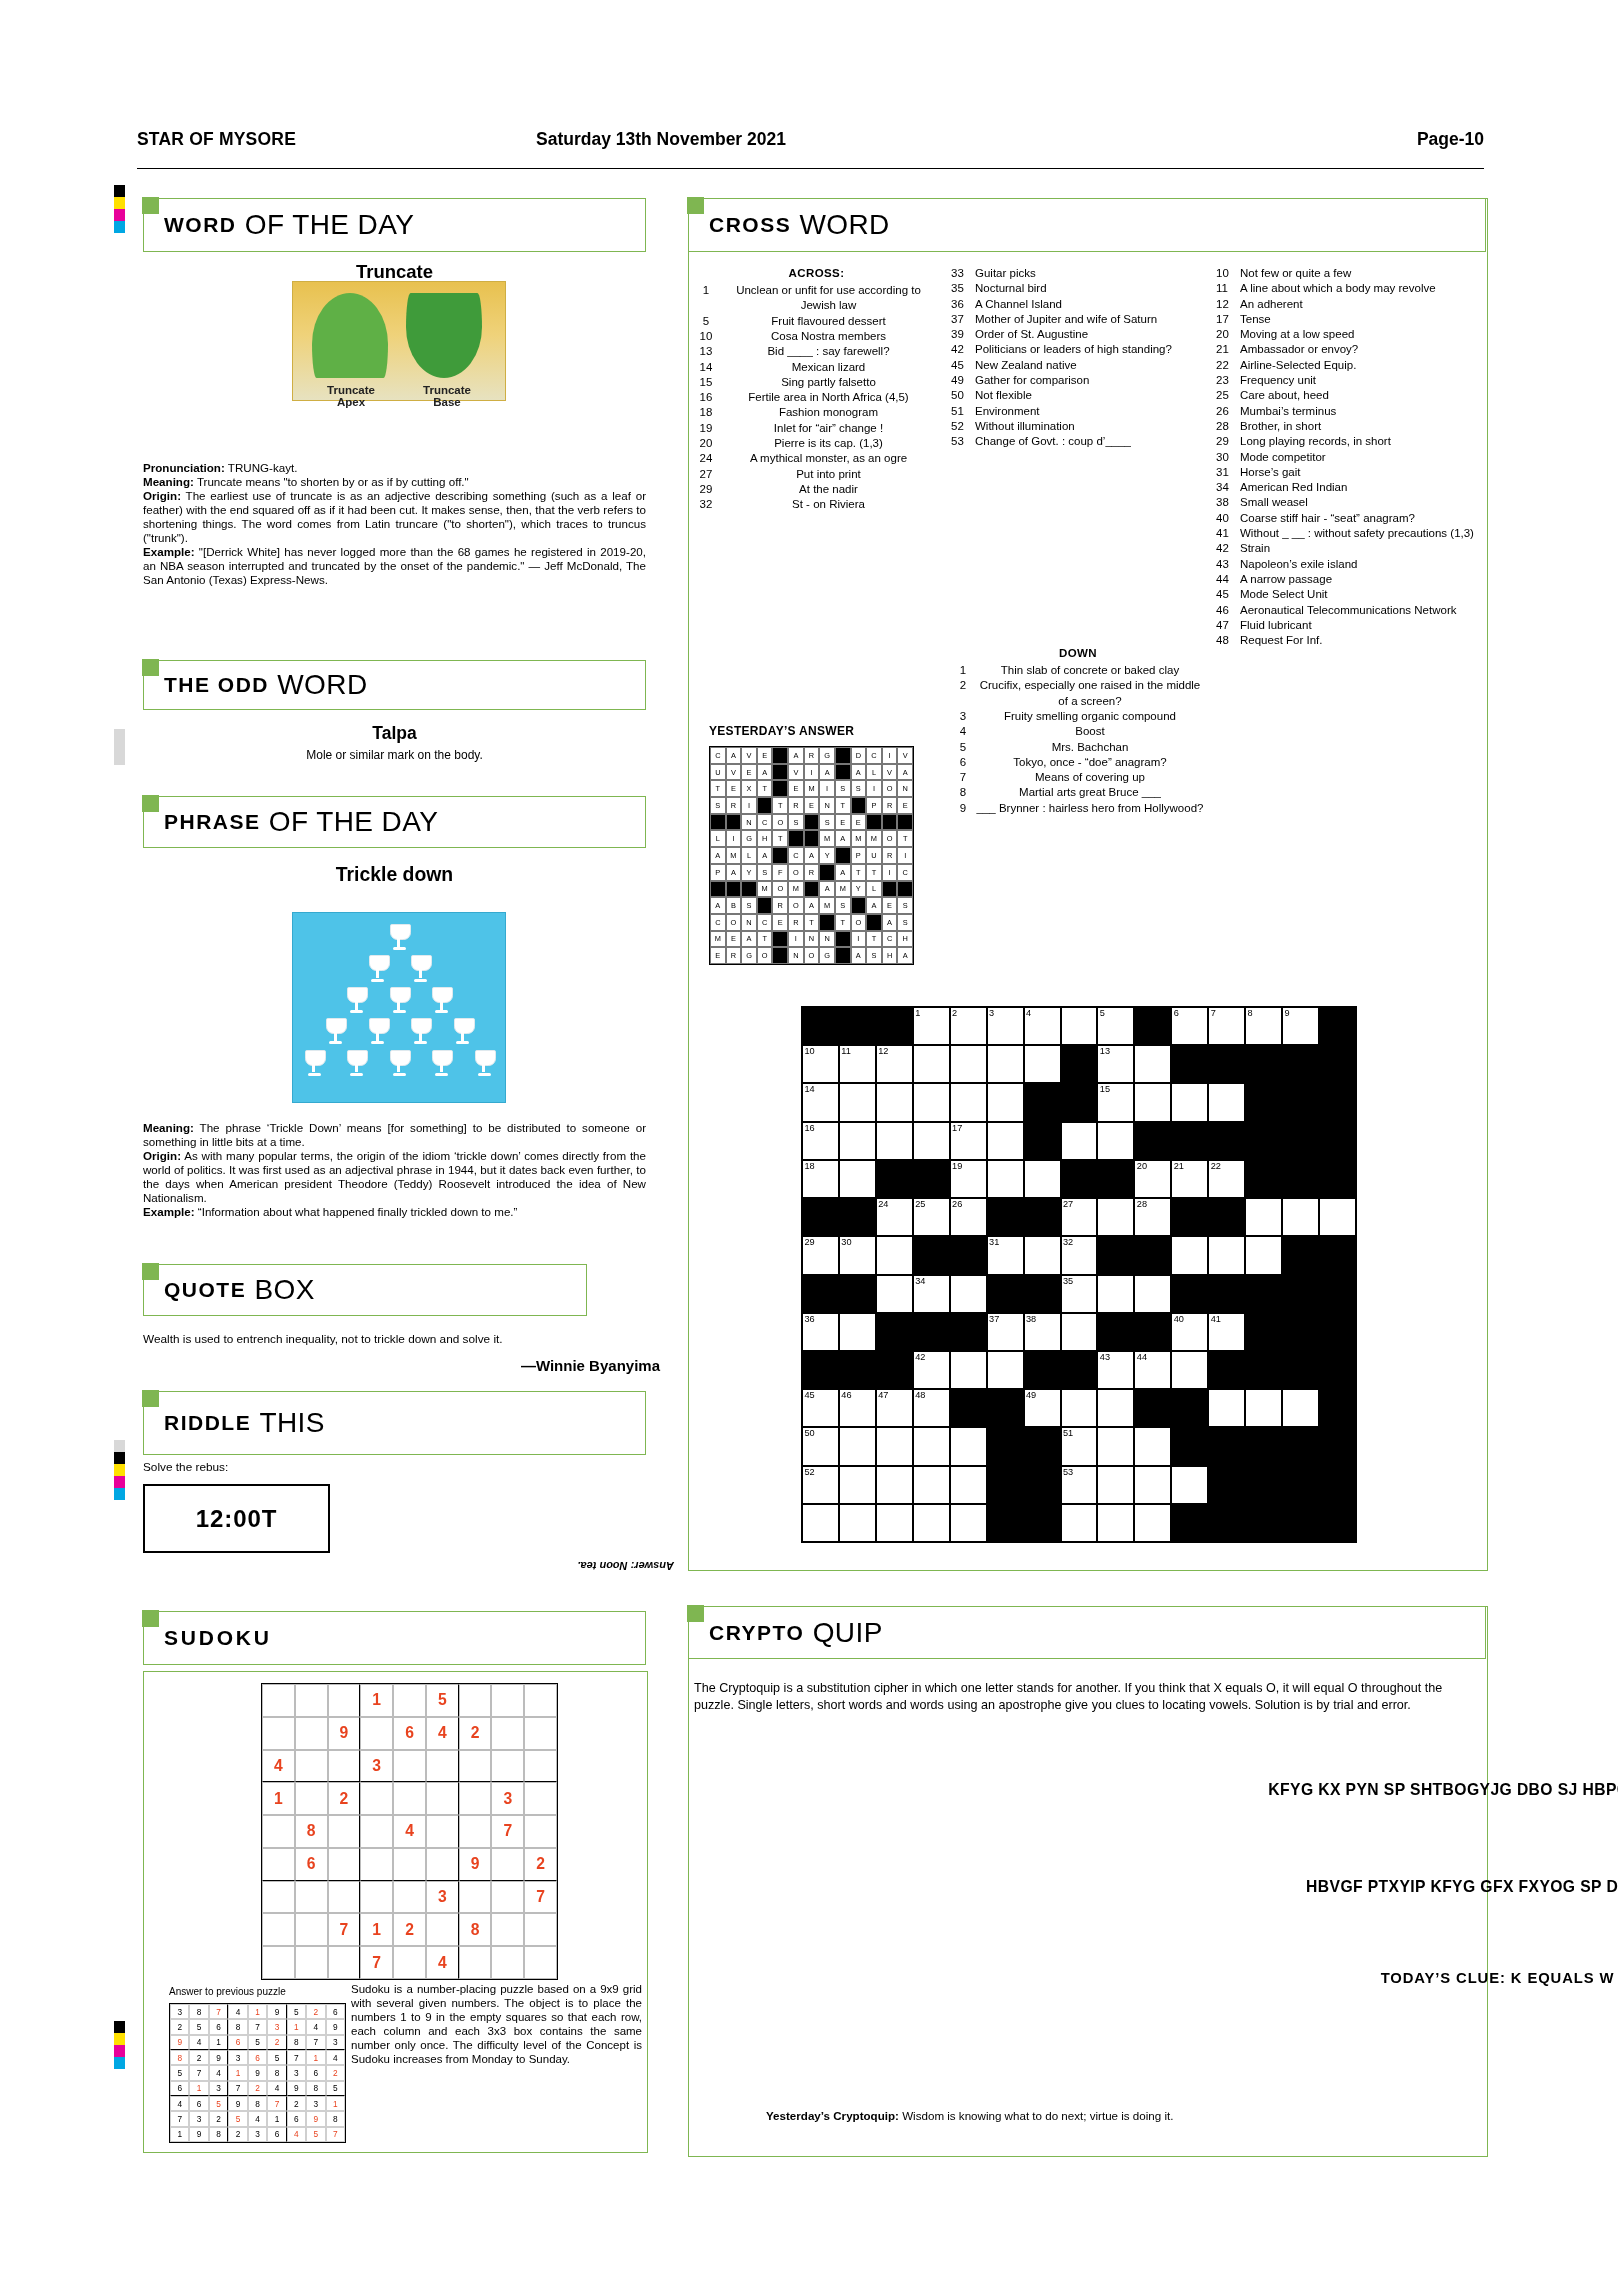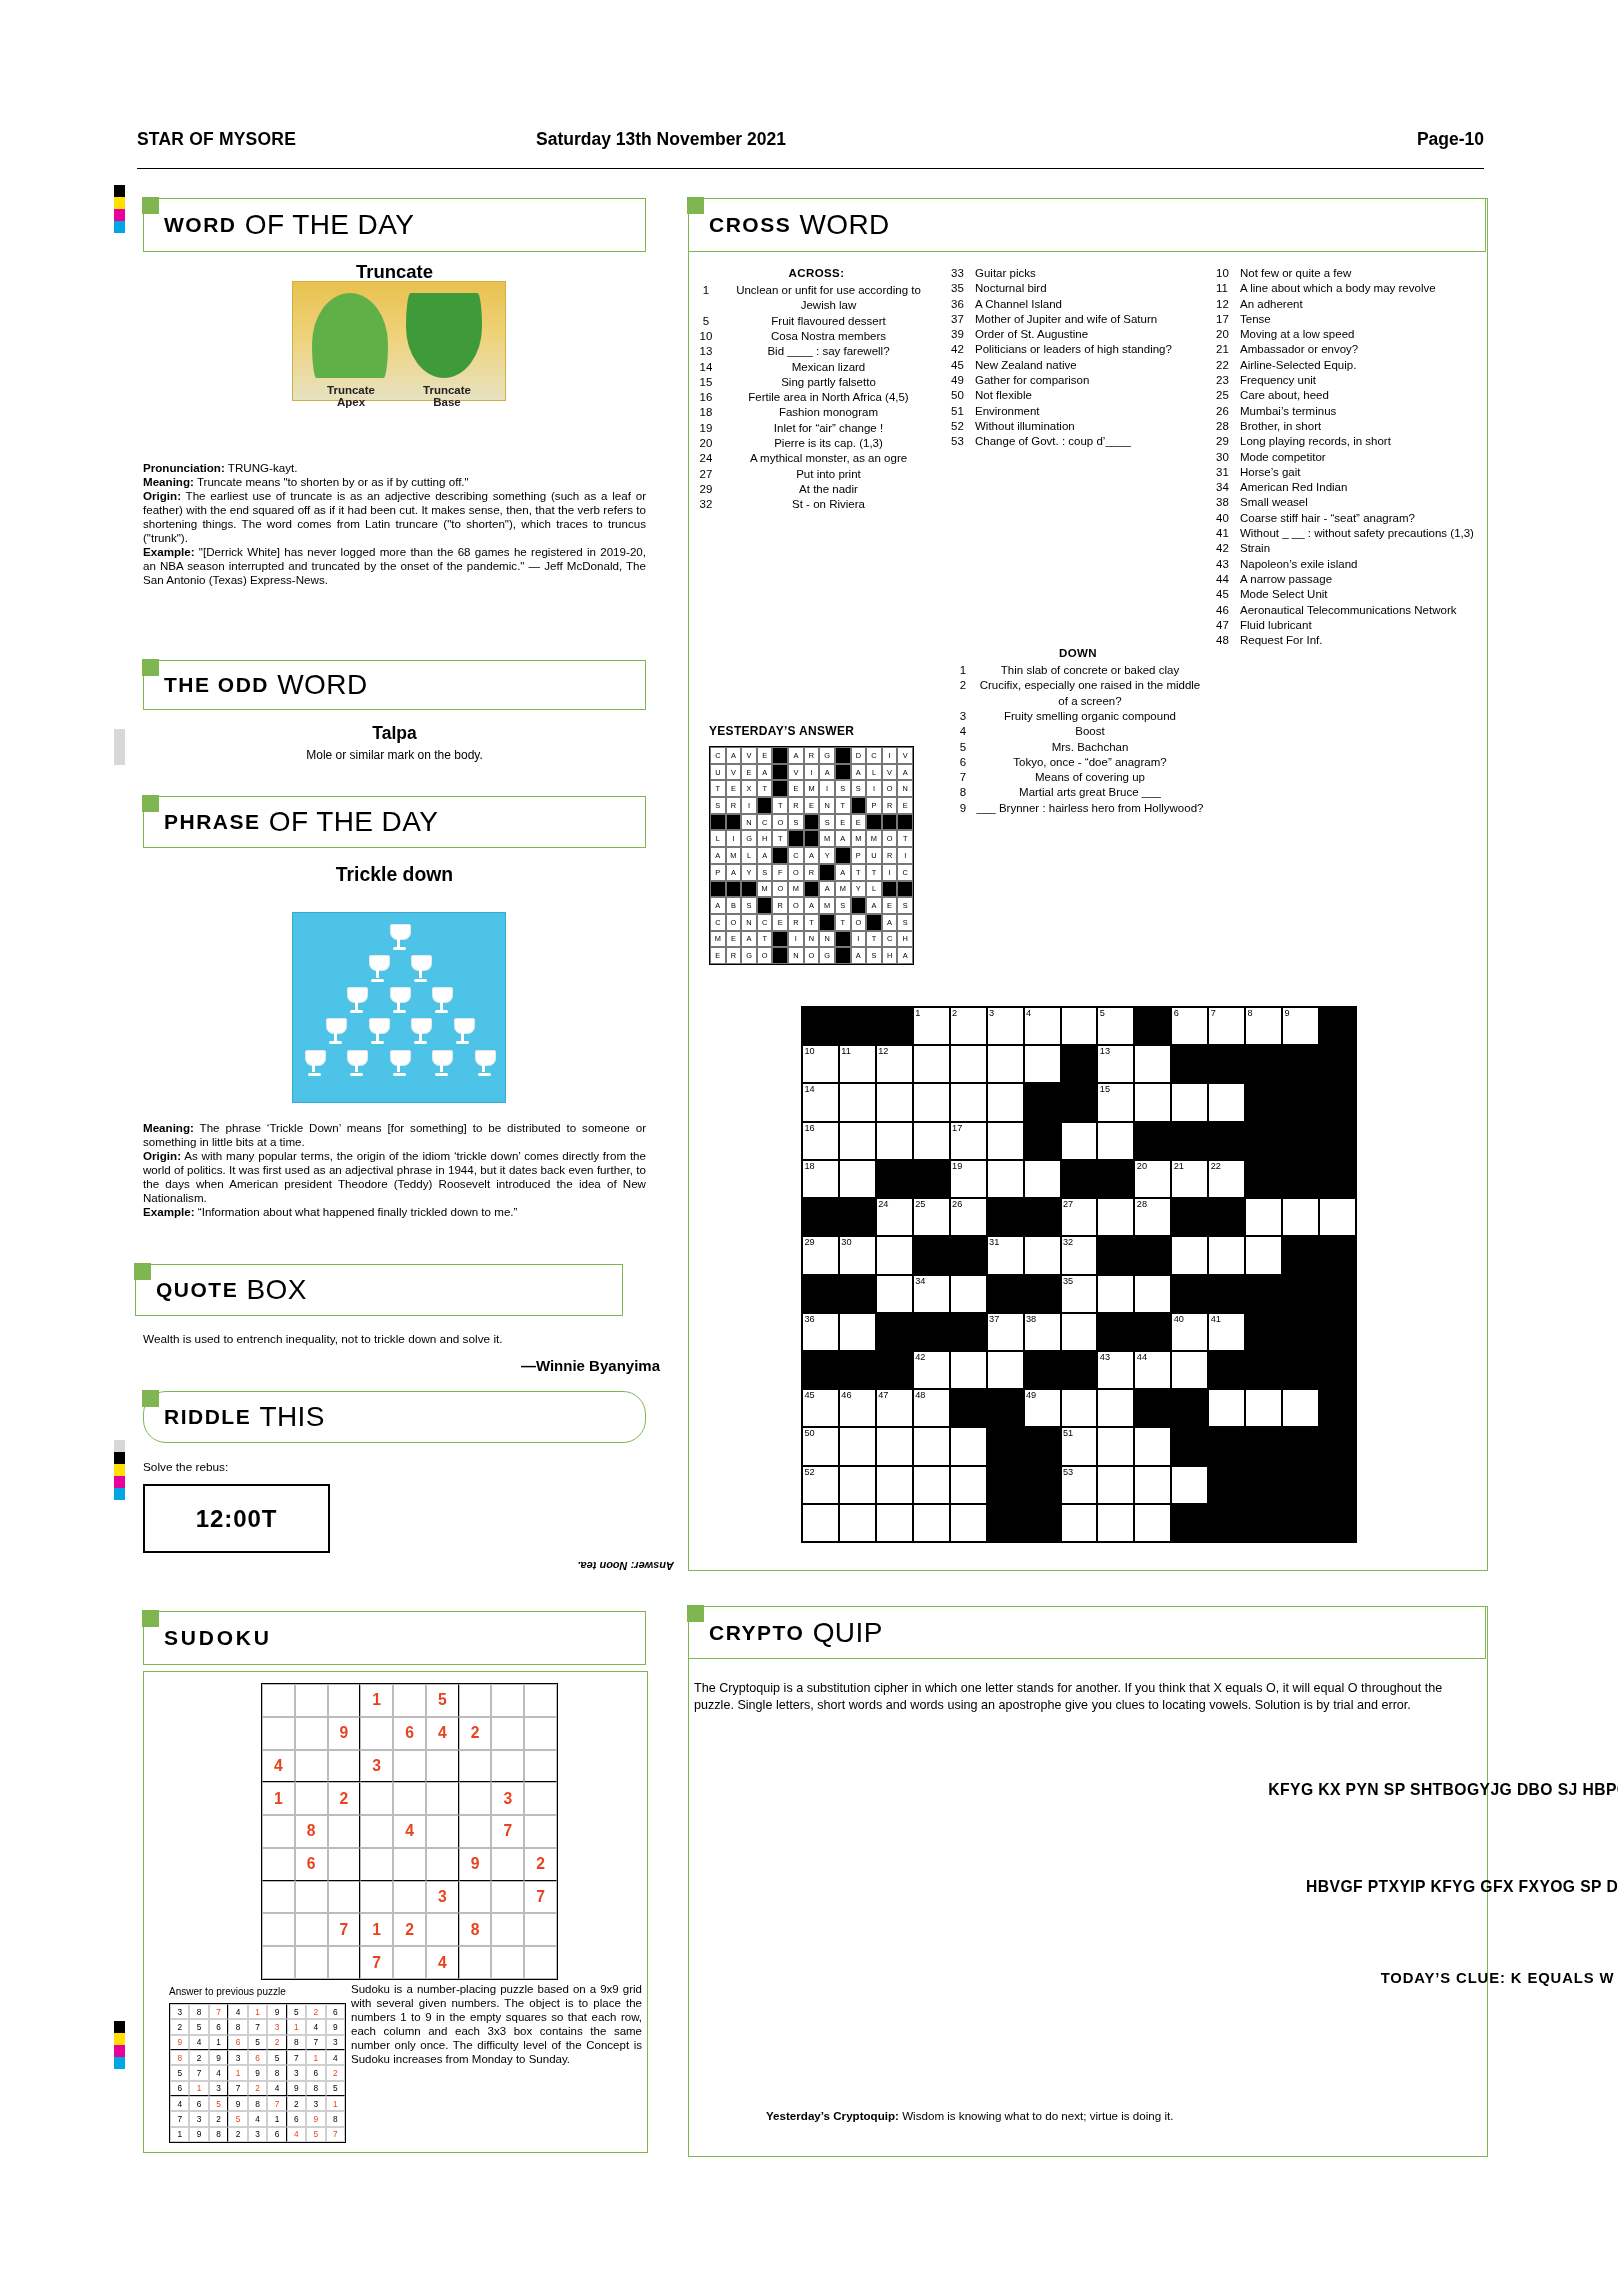--- a/index.html
+++ b/index.html
@@ -219,29 +219,29 @@
 
   <div class="body-txt" style="left:143px;top:1121px;width:503px;">
     <div><b>Meaning:</b>
       <span>The phrase ‘Trickle Down’ means [for something] to be distributed to someone or something in little bits at a time.</span></div>
     <div><b>Origin:</b>
       <span>As with many popular terms, the origin of the idiom ‘trickle down’ comes directly from the world of politics. It was first used as an adjectival phrase in 1944, but it dates back even further, to the days when American president Theodore (Teddy) Roosevelt introduced the idea of New Nationalism.</span></div>
     <div><b>Example:</b>
       <span>“Information about what happened finally trickled down to me.”</span></div>
   </div>
 
-  <div class="panel-hd" style="left:135px;top:1264px;width:488px;height:52px;">
+  <div class="panel-hd" style="left:143px;top:1264px;width:444px;height:52px;">
     <div class="corner"></div>
     <span class="hd-bold">QUOTE</span>
     <span class="hd-light">BOX</span>
   </div>
   <div class="quote-txt" style="left:143px;top:1332px;width:517px;">Wealth is used to entrench inequality, not to trickle down and solve it.</div>
   <div class="quote-author" style="left:143px;top:1357px;width:517px;">—Winnie Byanyima</div>
 
-  <div class="panel-hd" style="left:143px;top:1391px;width:503px;height:52px;border-radius:23px;">
+  <div class="panel-hd" style="left:143px;top:1391px;width:503px;height:64px;">
     <div class="corner"></div>
     <span class="hd-bold">RIDDLE</span>
     <span class="hd-light">THIS</span>
   </div>
   <div class="quote-txt" style="left:143px;top:1460px;width:503px;">Solve the rebus:</div>
   <div class="rebus" style="left:143px;top:1484px;width:183px;height:65px;">12:00T</div>
   <div class="ans-flip" style="left:526px;top:1560px;width:148px;text-align:left;">Answer: Noon tea.</div>
 
   <div class="panel-hd" style="left:143px;top:1611px;width:503px;height:54px;">
     <div class="corner"></div>

